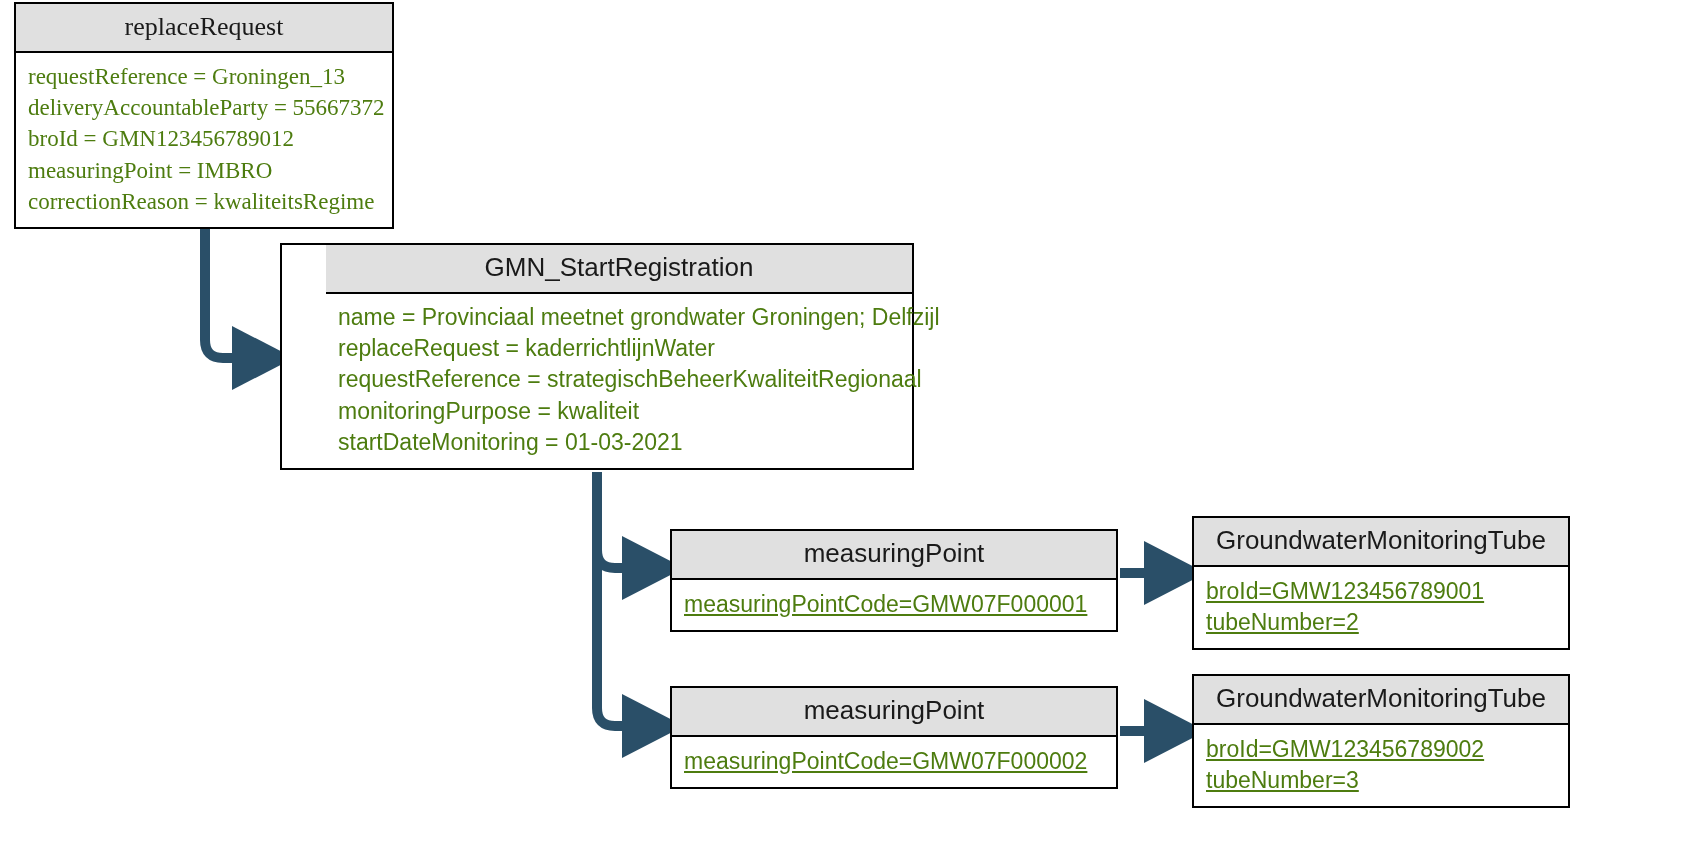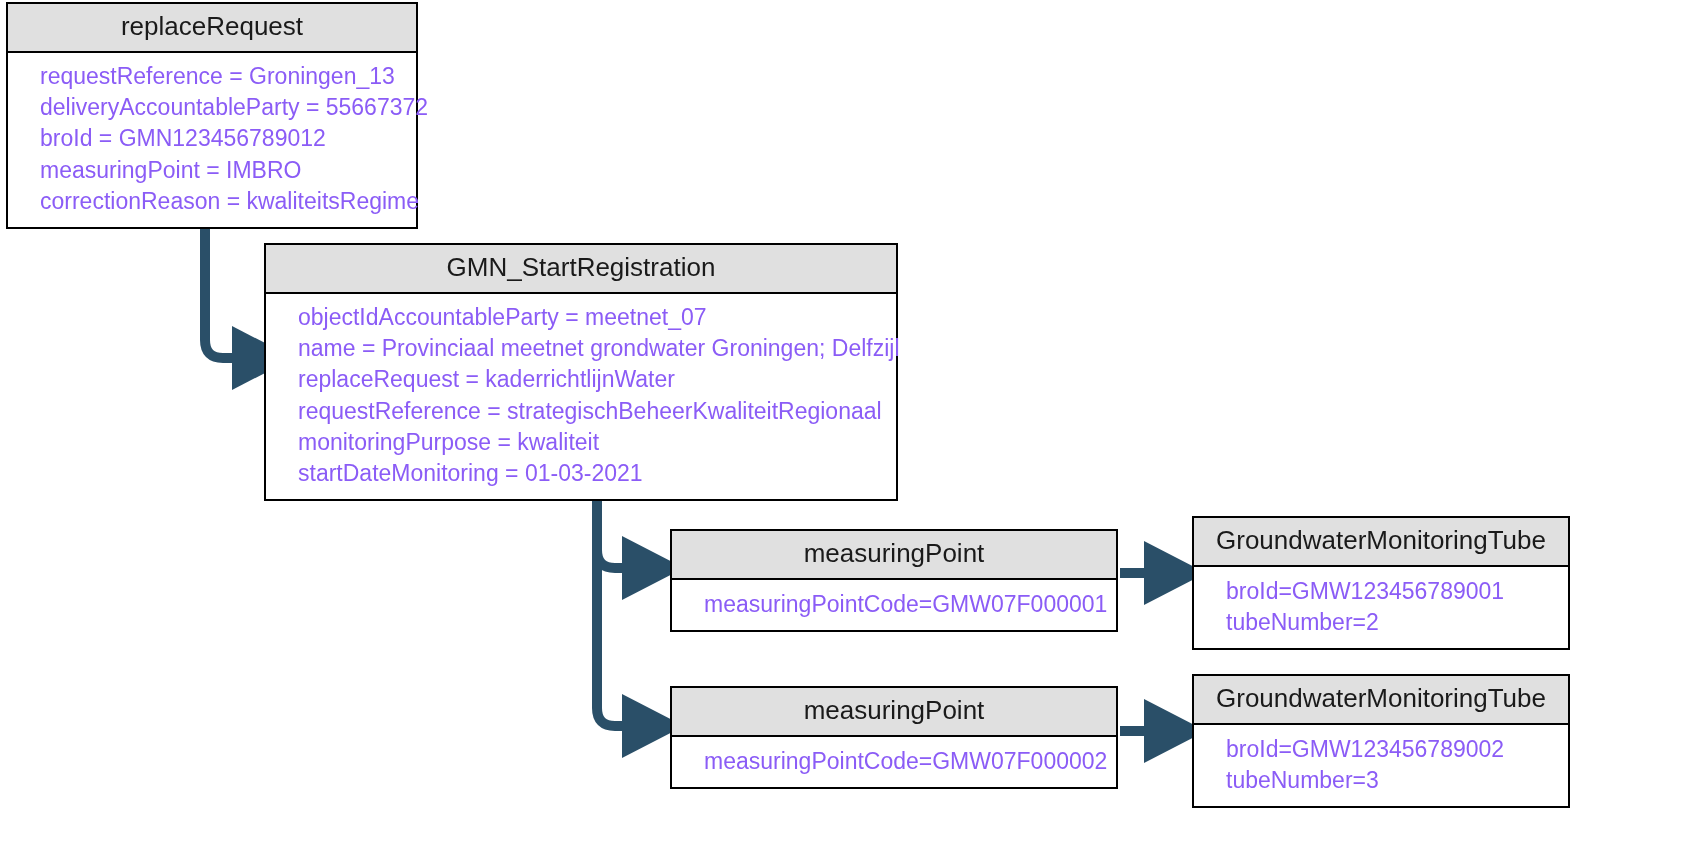--- a/index.html
+++ b/index.html
@@ -40,36 +40,36 @@
     color: #1a1a1a;
     font-size: 26px;
     line-height: 1.15;
     padding: 8px 10px 9px 10px;
     white-space: nowrap;
     overflow: hidden;
   }
   .node-body {
     box-sizing: border-box;
     padding: 8px 10px 10px 12px;
-    color: #8b5cf6;
+    color: #4d7c0f;
     font-size: 23px;
     line-height: 1.36;
-    margin-left: 20px;
   }
   .attr {
     white-space: nowrap;
   }
   .node-body.compact {
     padding: 9px 10px 10px 12px;
     font-size: 23px;
+    text-decoration: underline;
   }
 
   
-  #node-replace-request { left: 6px;    top: 2px;   width: 412px; }
-  #node-gmn-start       { left: 264px;  top: 243px; width: 634px; }
+  #node-replace-request { left: 14px;    top: 2px;   width: 380px; font-family: Liberation Serif, serif; }
+  #node-gmn-start       { left: 280px;  top: 243px; width: 634px; padding-left: 44px; }
   #node-mp-1            { left: 670px;  top: 529px; width: 448px; }
   #node-mp-2            { left: 670px;  top: 686px; width: 448px; }
   #node-tube-1          { left: 1192px; top: 516px; width: 378px; }
   #node-tube-2          { left: 1192px; top: 674px; width: 378px; }
 </style>
 </head>
 <body>
 
 <div id="canvas">
 
@@ -98,21 +98,20 @@
       <div class="attr">deliveryAccountableParty = 55667372</div>
       <div class="attr">broId = GMN123456789012</div>
       <div class="attr">measuringPoint = IMBRO</div>
       <div class="attr">correctionReason = kwaliteitsRegime</div>
     </div>
   </div>
 
   <div class="node" id="node-gmn-start">
     <div class="node-title">GMN_StartRegistration</div>
     <div class="node-body">
-      <div class="attr">objectIdAccountableParty = meetnet_07</div>
       <div class="attr">name = Provinciaal meetnet grondwater Groningen; Delfzijl</div>
       <div class="attr">replaceRequest = kaderrichtlijnWater</div>
       <div class="attr">requestReference = strategischBeheerKwaliteitRegionaal</div>
       <div class="attr">monitoringPurpose = kwaliteit</div>
       <div class="attr">startDateMonitoring = 01-03-2021</div>
     </div>
   </div>
 
   <div class="node" id="node-mp-1">
     <div class="node-title">measuringPoint</div>

